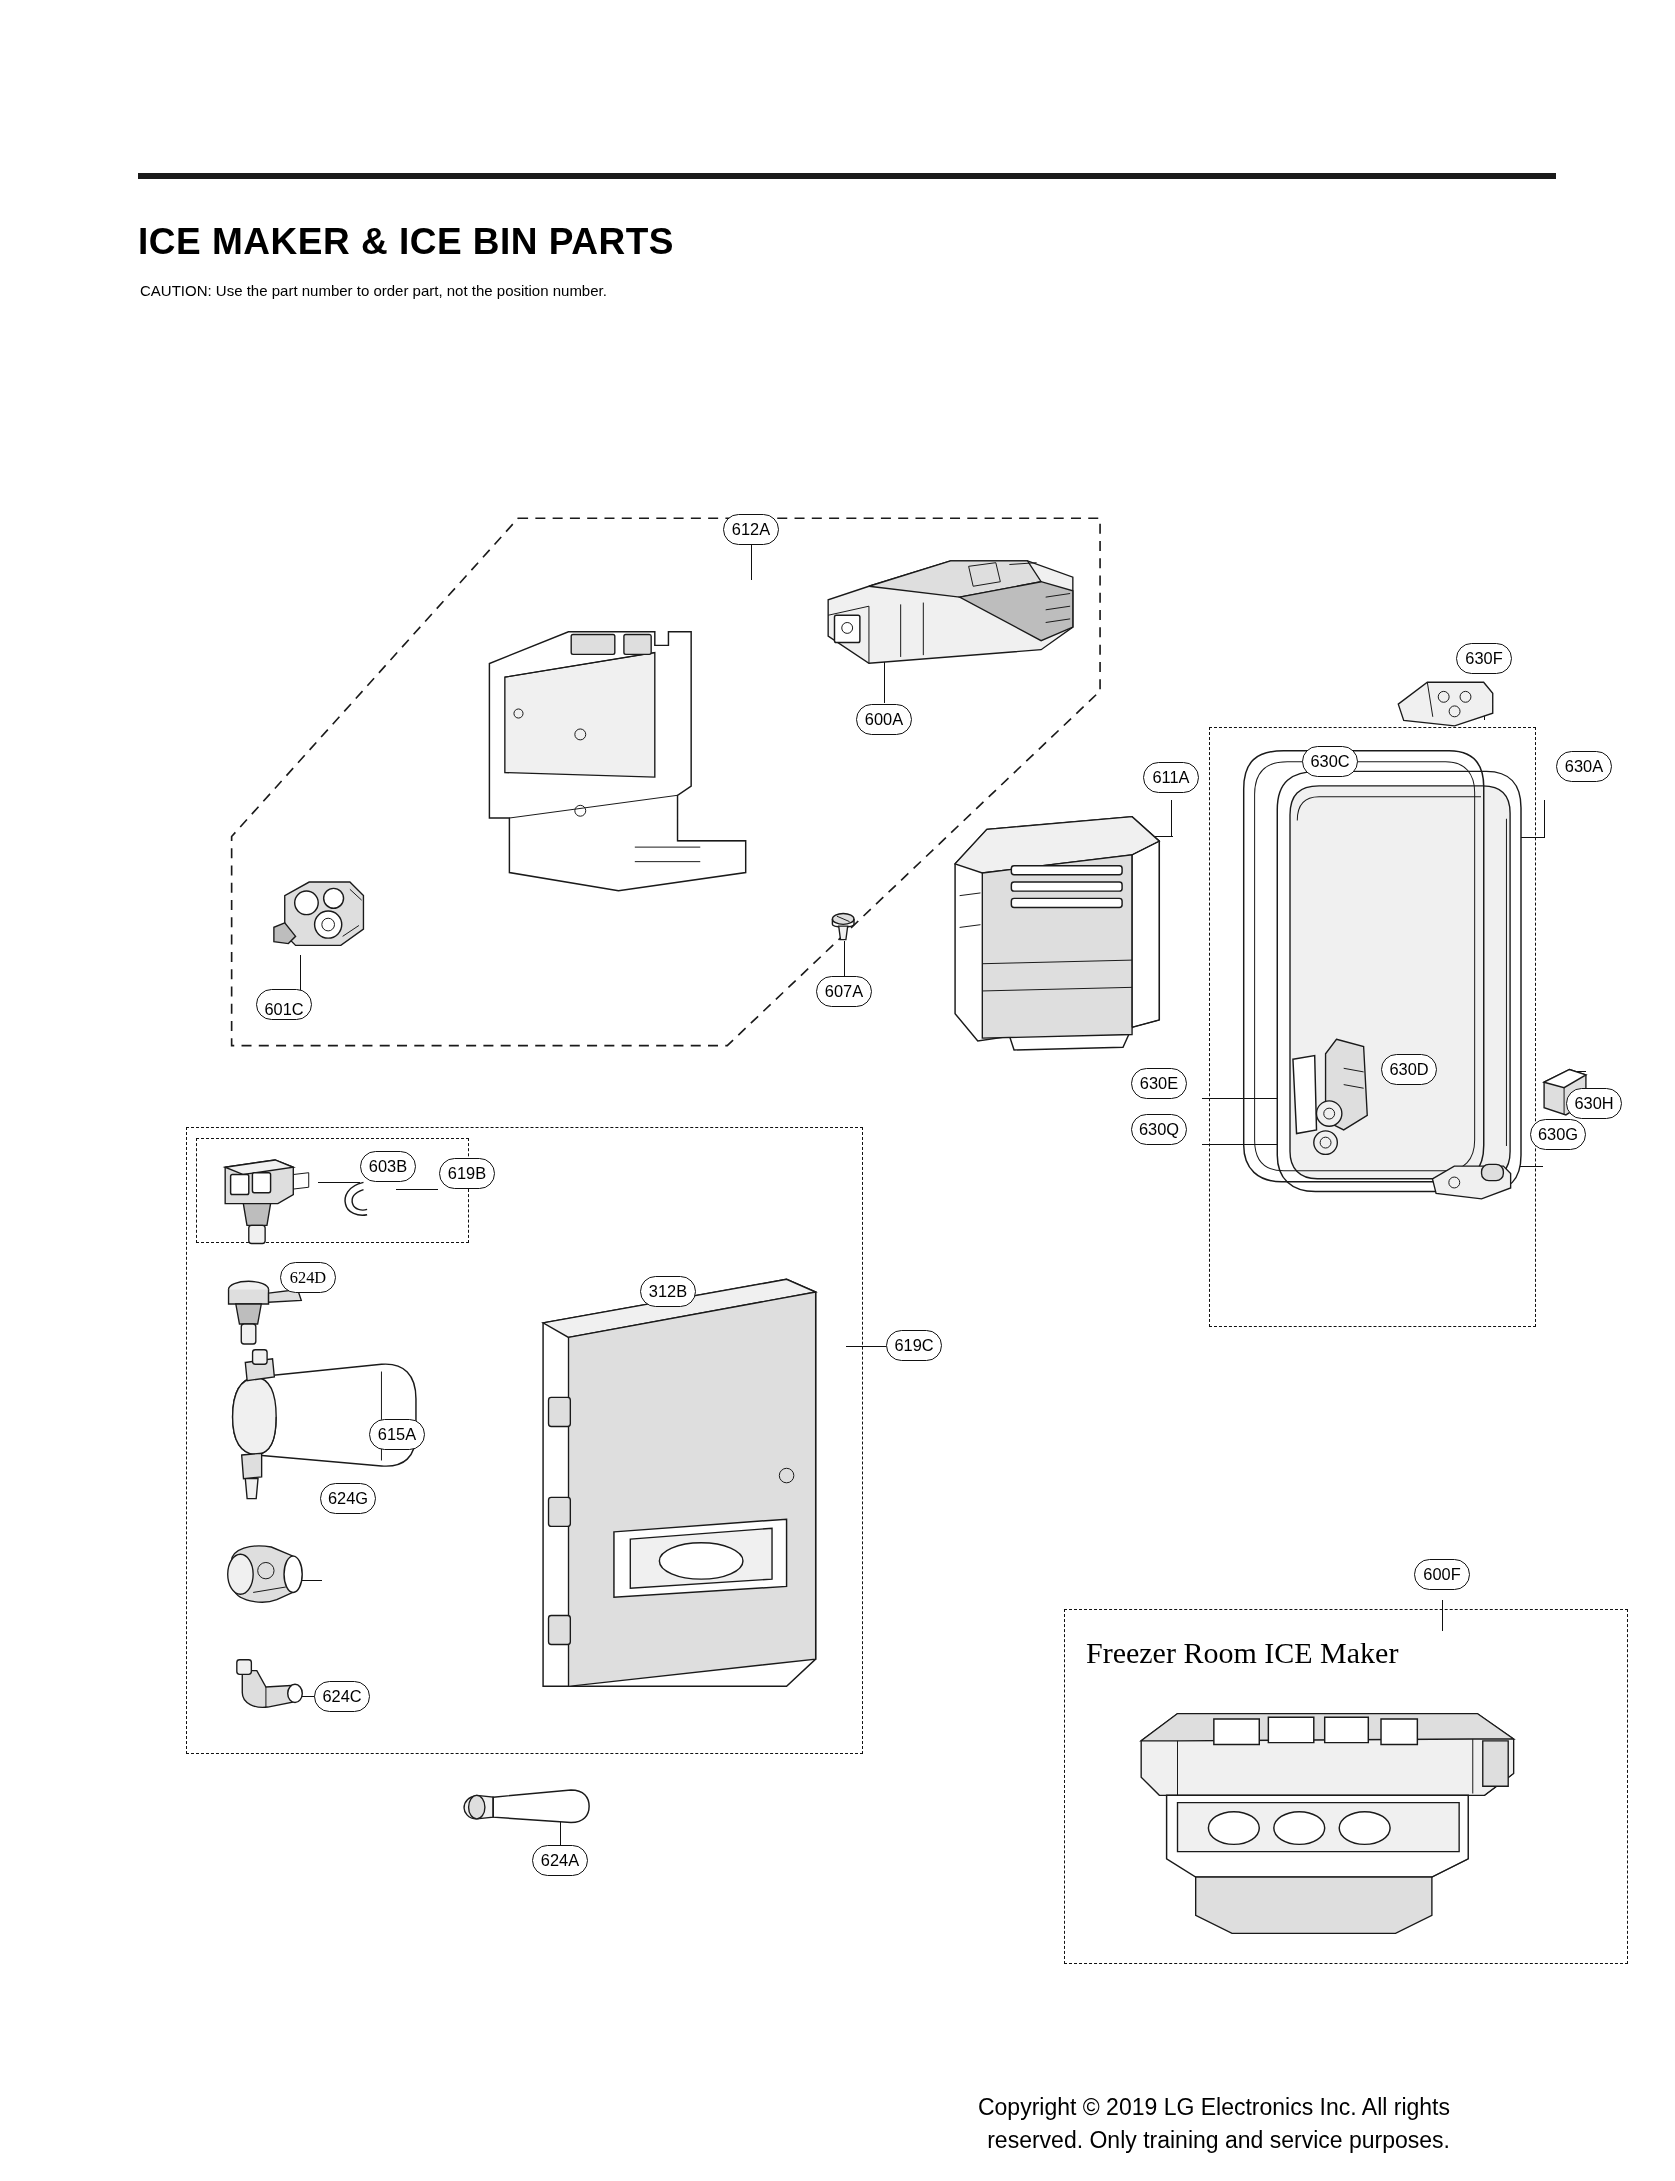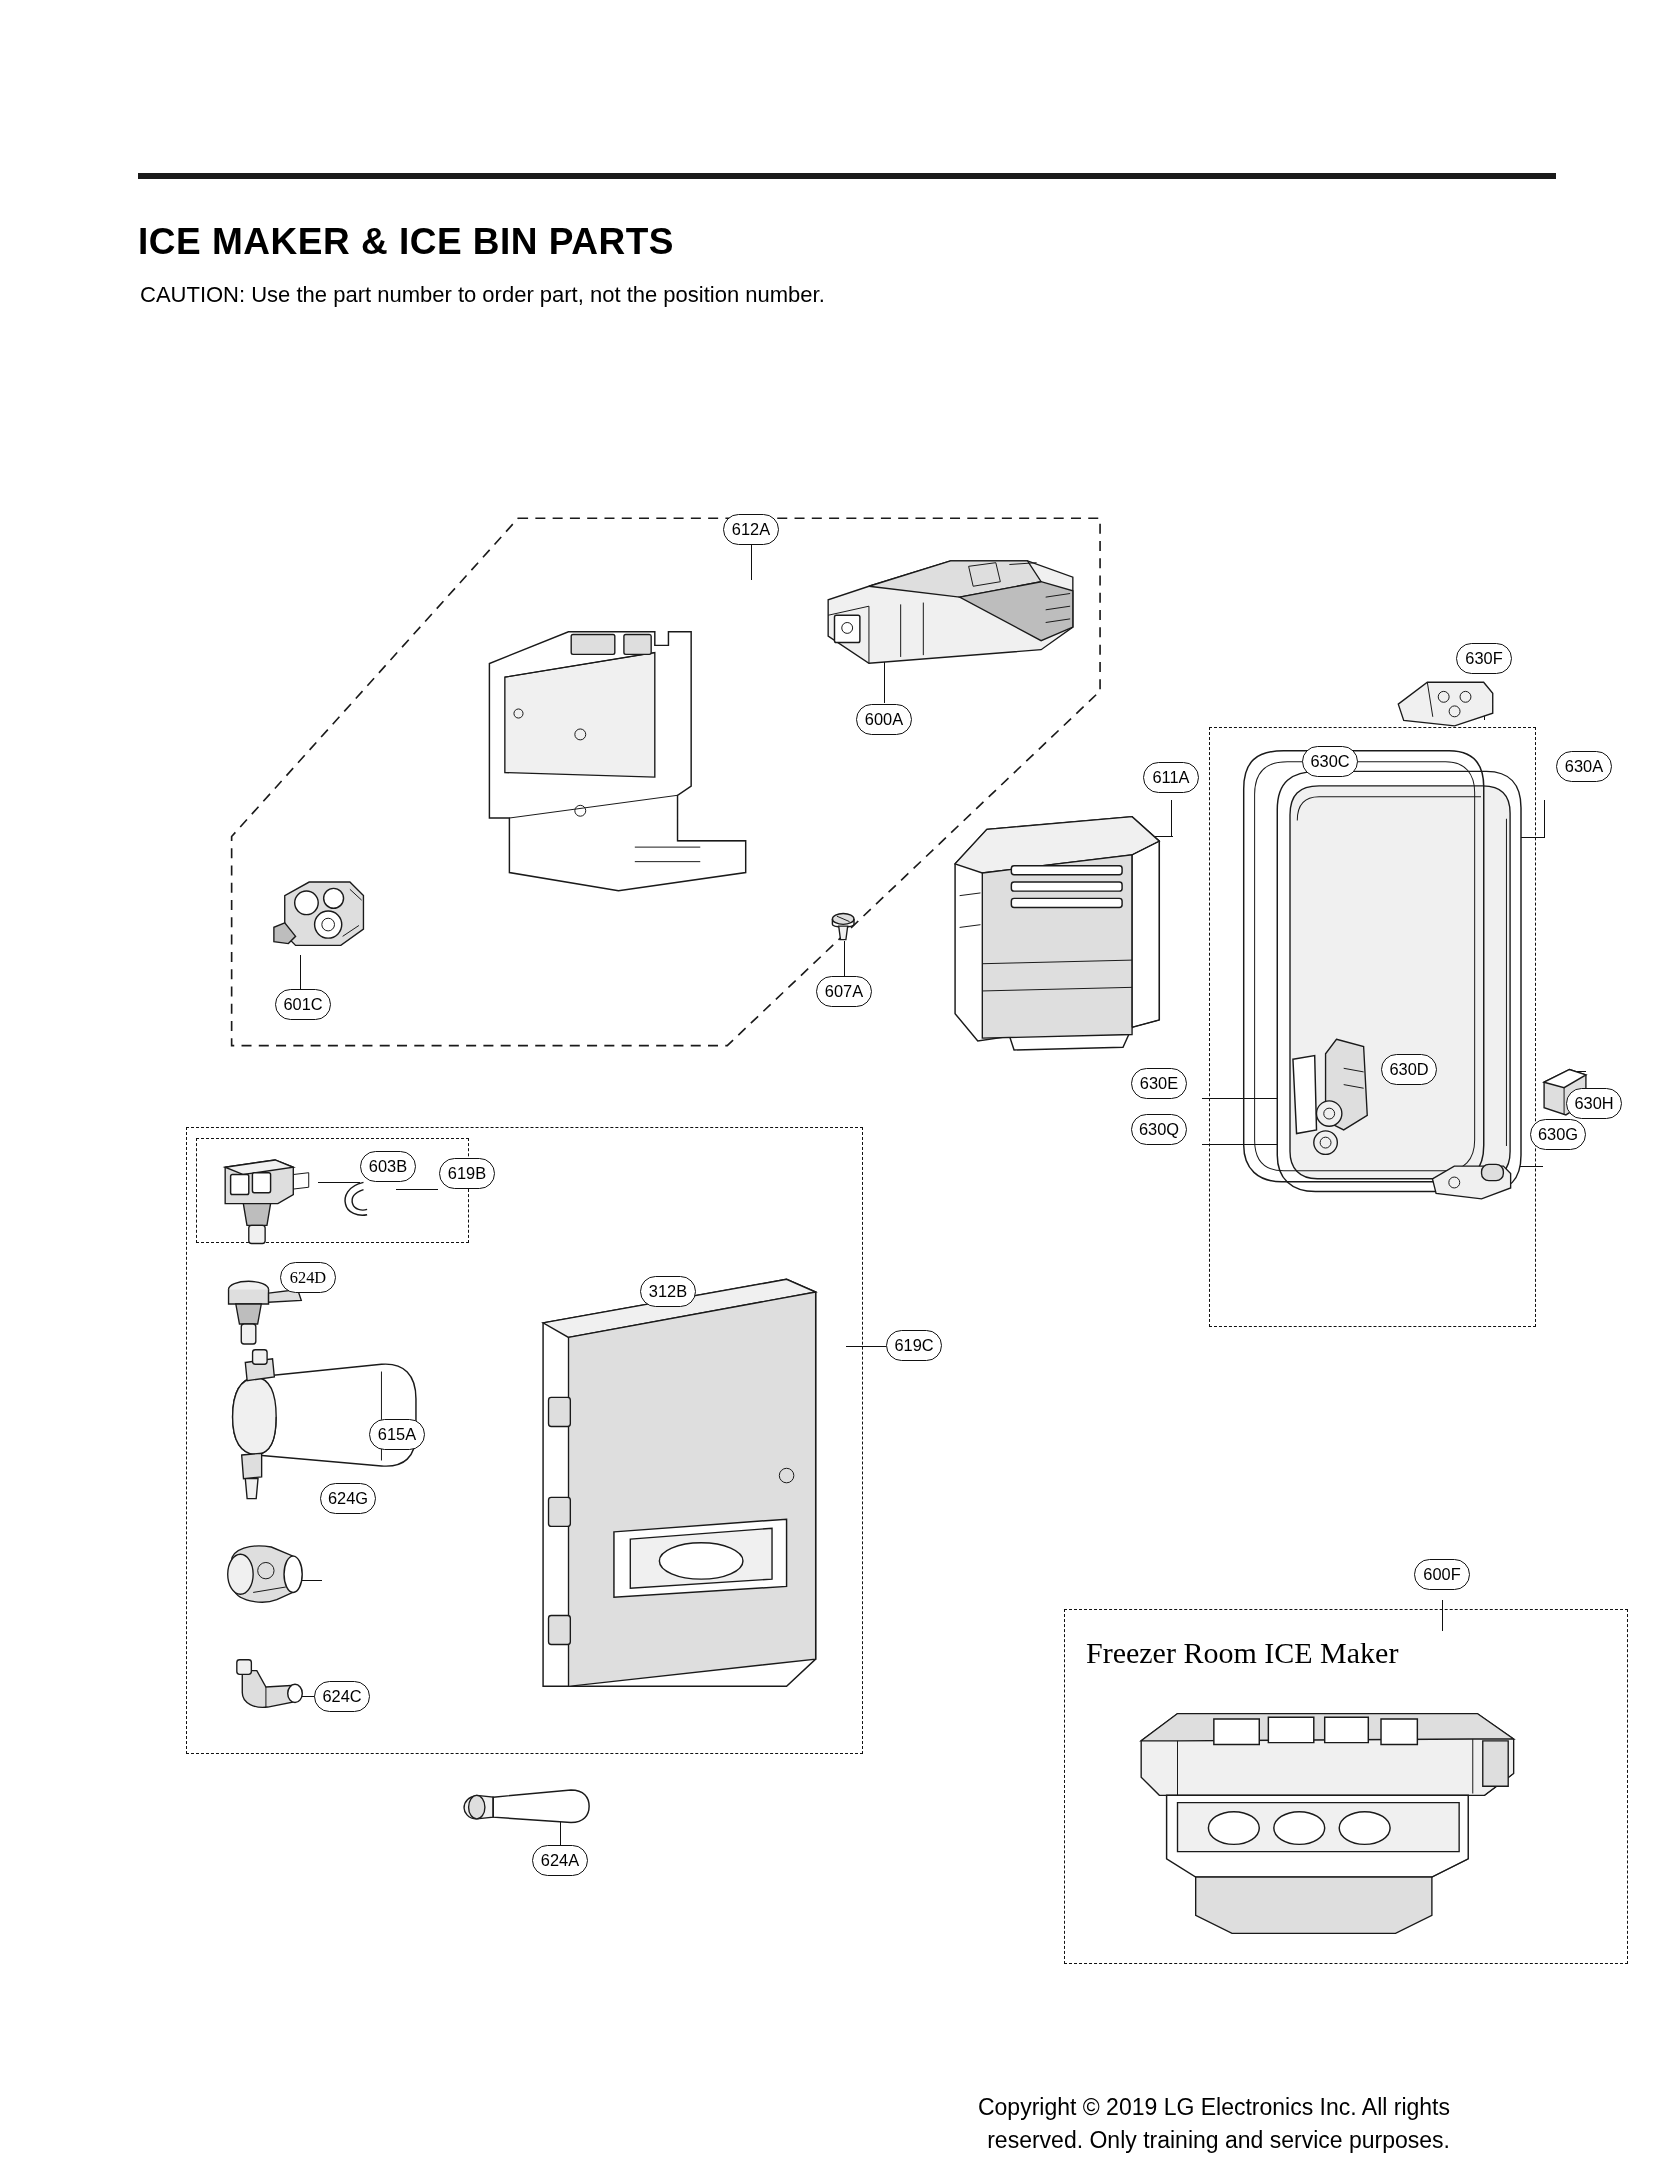--- a/index.html
+++ b/index.html
@@ -38,21 +38,21 @@
     top: 221px;
     font-size: 37px;
     font-weight: bold;
     letter-spacing: 0.5px;
     white-space: nowrap;
   }
   .caution {
     position: absolute;
     left: 140px;
     top: 282px;
-    font-size: 22px;
+    font-size: 15px;
     white-space: nowrap;
   }
 
   
   .footer {
     position: absolute;
     right: 127px;
     top: 2091px;
     width: 564px;
     text-align: right;
@@ -361,21 +361,21 @@
   <div class="lead h" style="left:673px; top:1309px; width:25.5px;"></div>
   <div class="lead h" style="left:846px; top:1346px; width:40px;"></div>
   <div class="lead v" style="left:1442px; top:1600px; height:31px;"></div>
 
   <div class="callout" style="left:723px; top:514px;">
       <span>612A</span>
     </div>
   <div class="callout" style="left:856px; top:704px;">
       <span>600A</span>
     </div>
-  <div class="callout" style="left:275px; top:989px;">
+  <div class="callout" style="left:256px; top:989px;align-items:flex-end;">
       <span>601C</span>
     </div>
   <div class="callout" style="left:816px; top:976px;">
       <span>607A</span>
     </div>
   <div class="callout" style="left:1143px; top:762px;">
       <span>611A</span>
     </div>
   <div class="callout" style="left:1302px; top:746px;">
       <span>630C</span>

